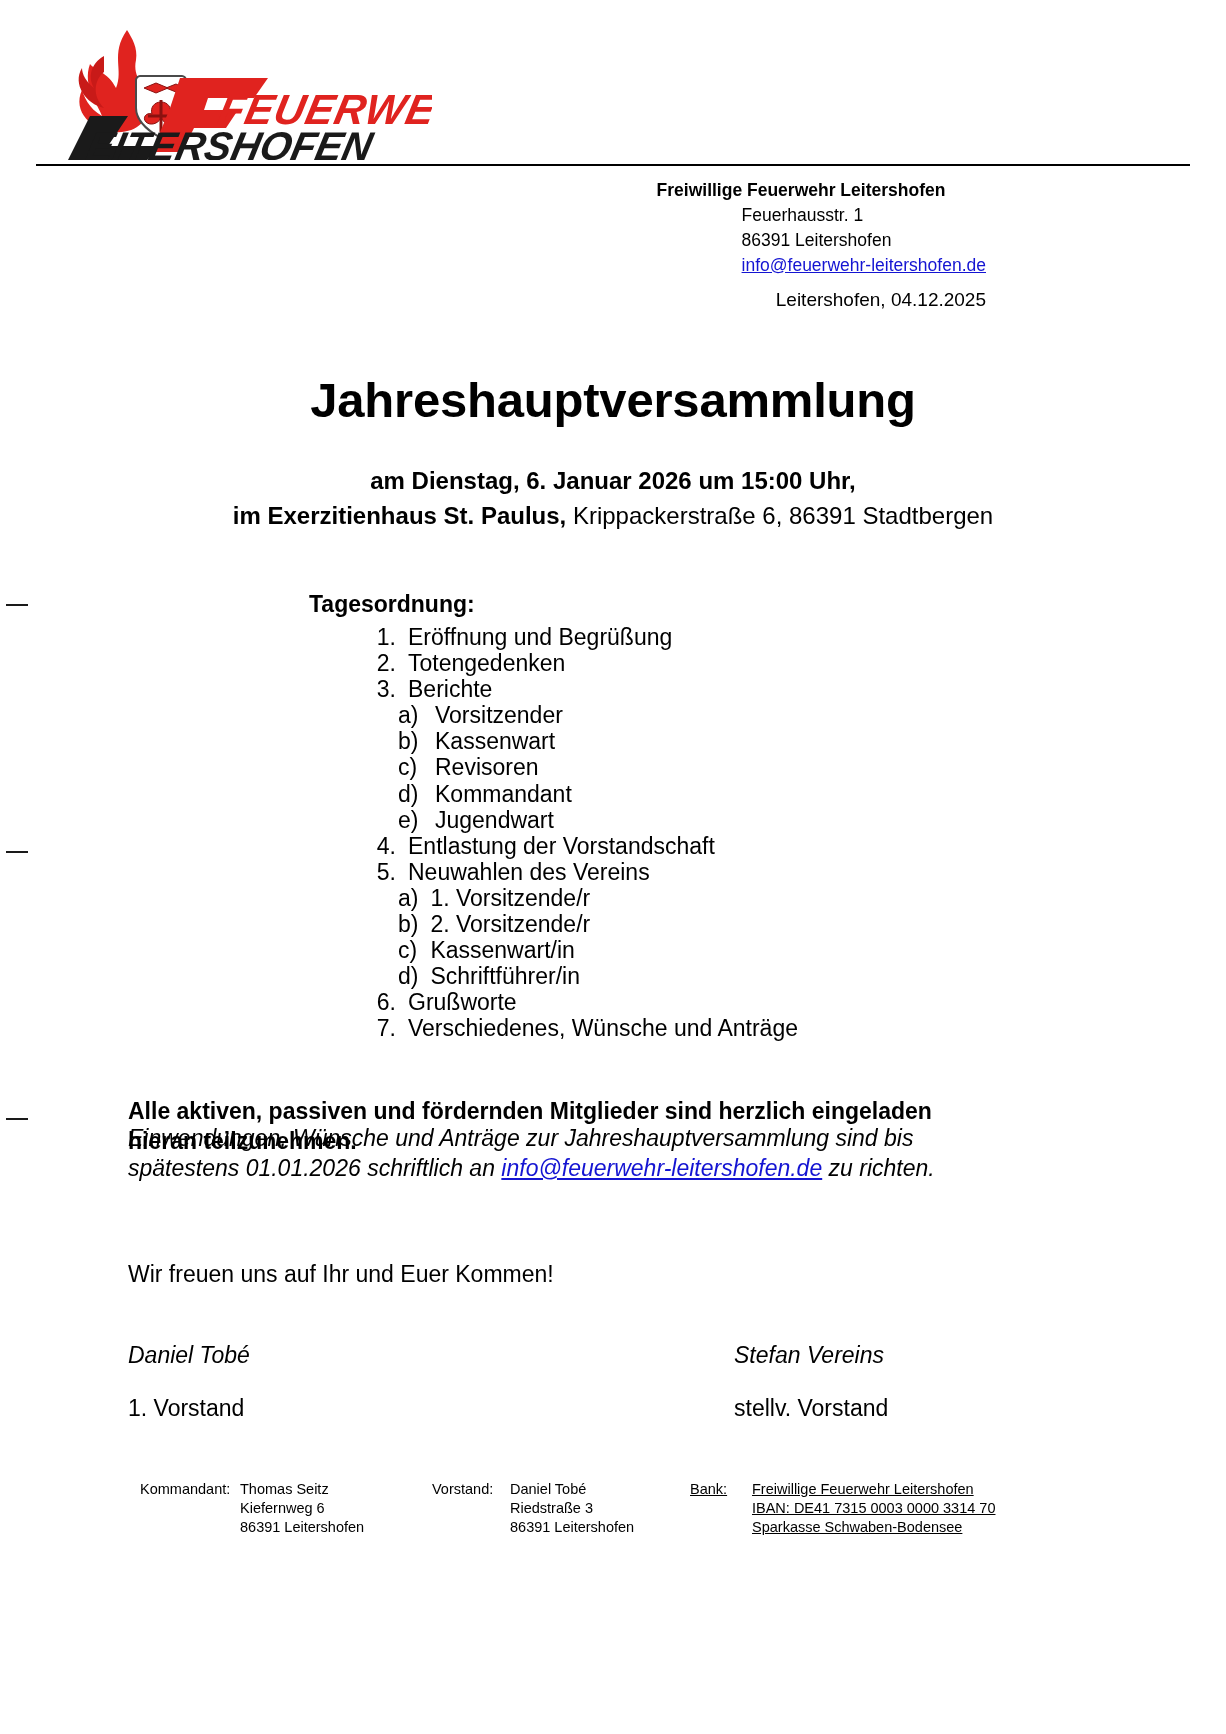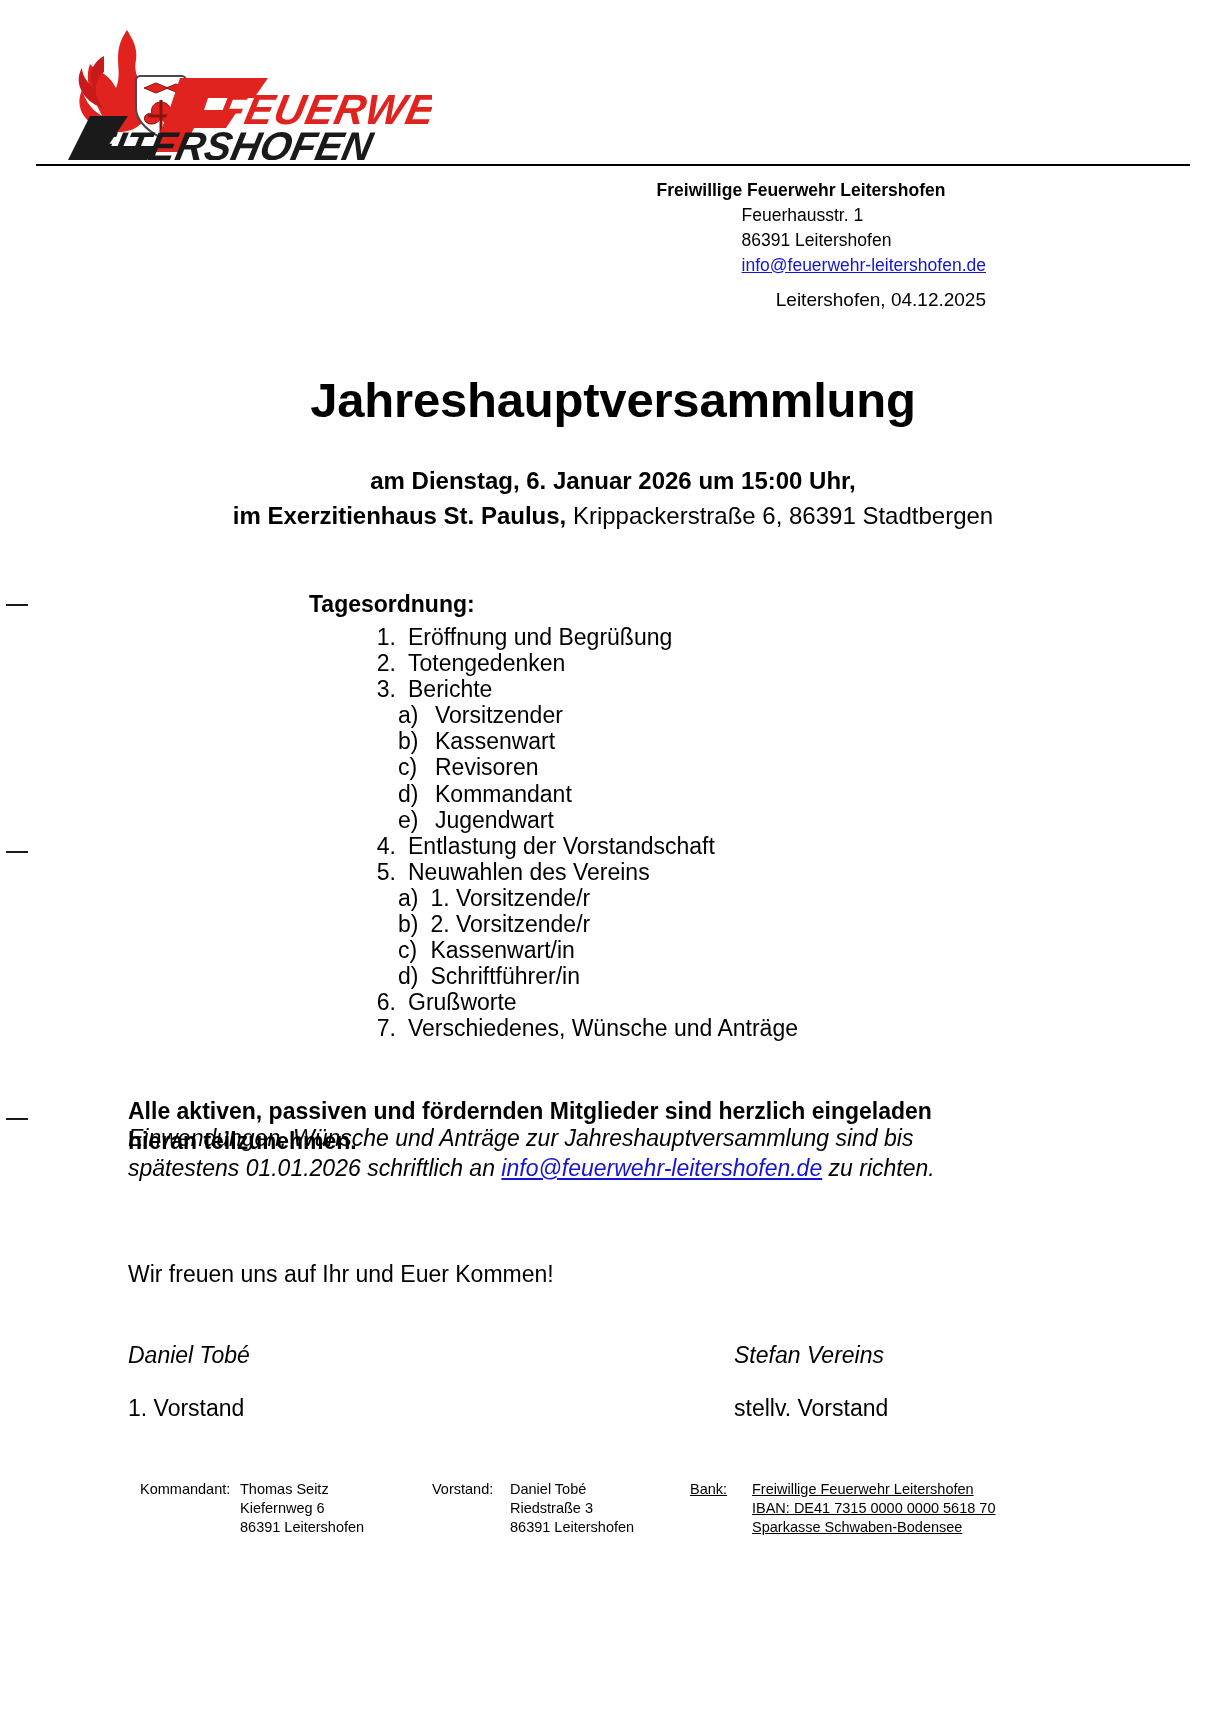--- a/index.html
+++ b/index.html
@@ -302,19 +302,19 @@
         <div class="vals">
           <span>Daniel Tobé</span>
           <span>Riedstraße 3</span>
           <span>86391 Leitershofen</span>
         </div>
       </div>
       <div class="col c3">
         <div class="lab">Bank:</div>
         <div class="vals">
           <span>Freiwillige Feuerwehr Leitershofen</span>
-          <span>IBAN: DE41 7315 0000 0000 5618 70</span>
+          <span>IBAN: DE41 7315 0003 0000 3314 70</span>
           <span>Sparkasse Schwaben-Bodensee</span>
         </div>
       </div>
     </div>
 
 </div>
 
 </body></html>

